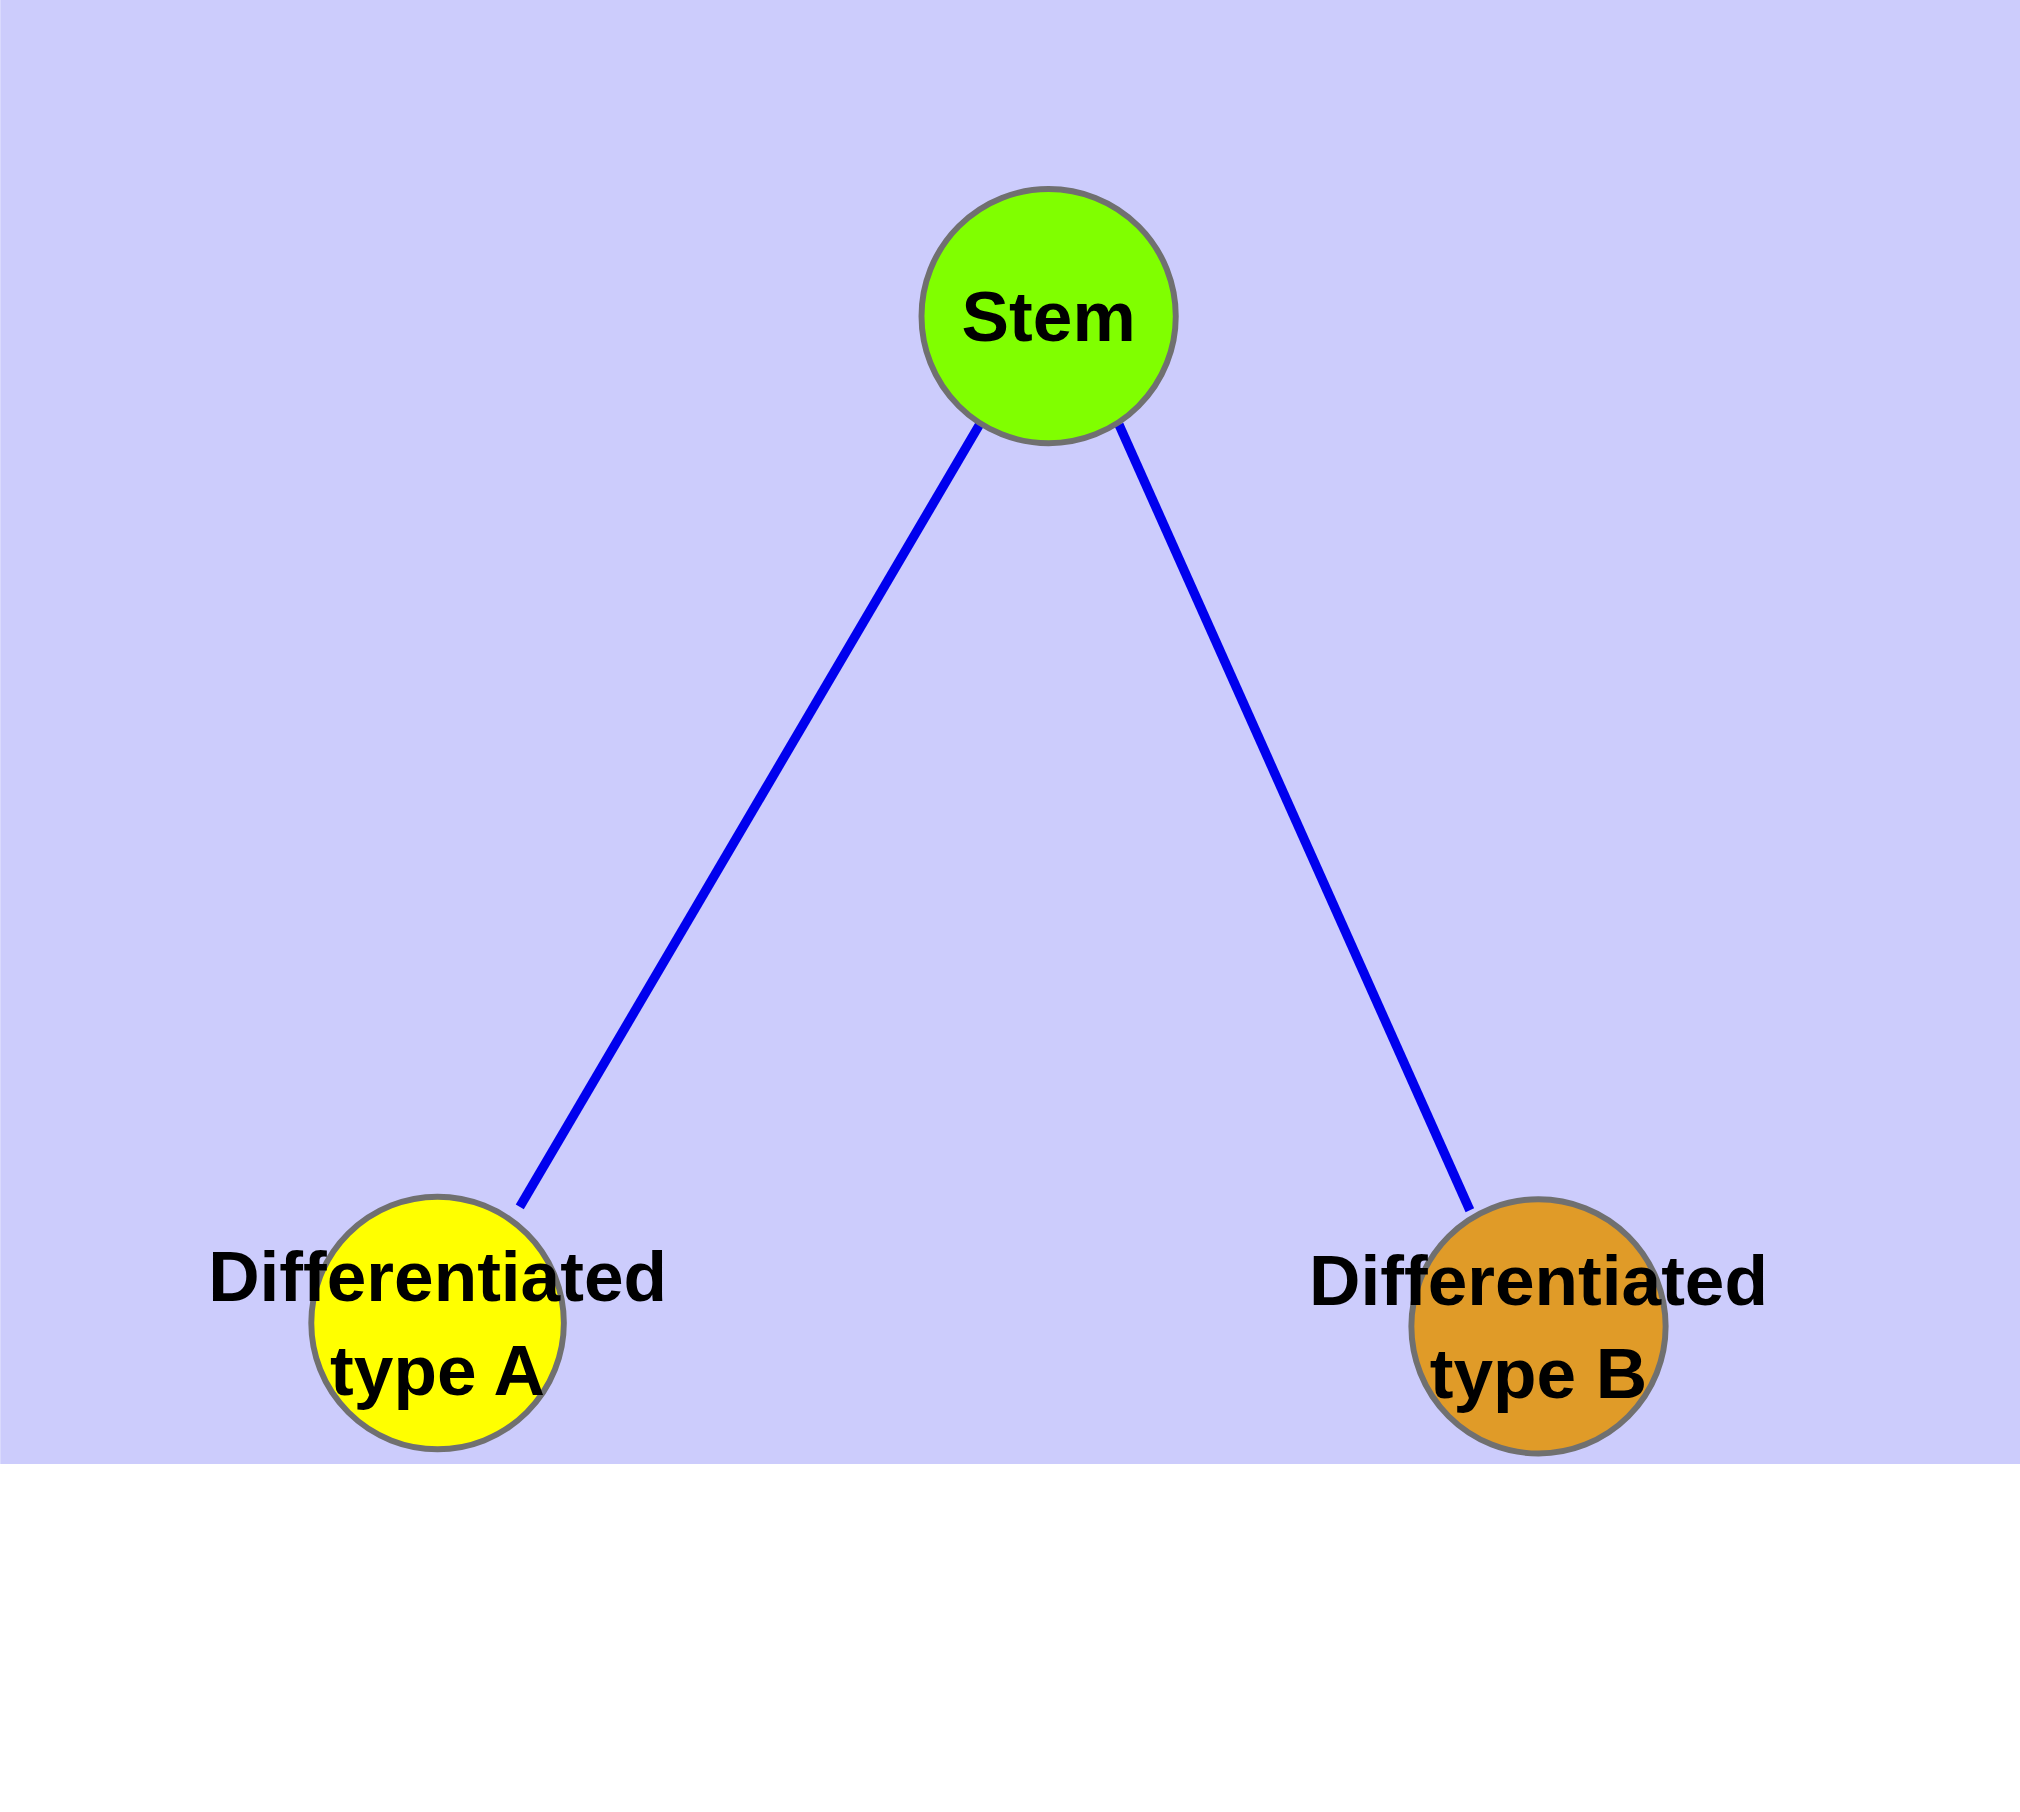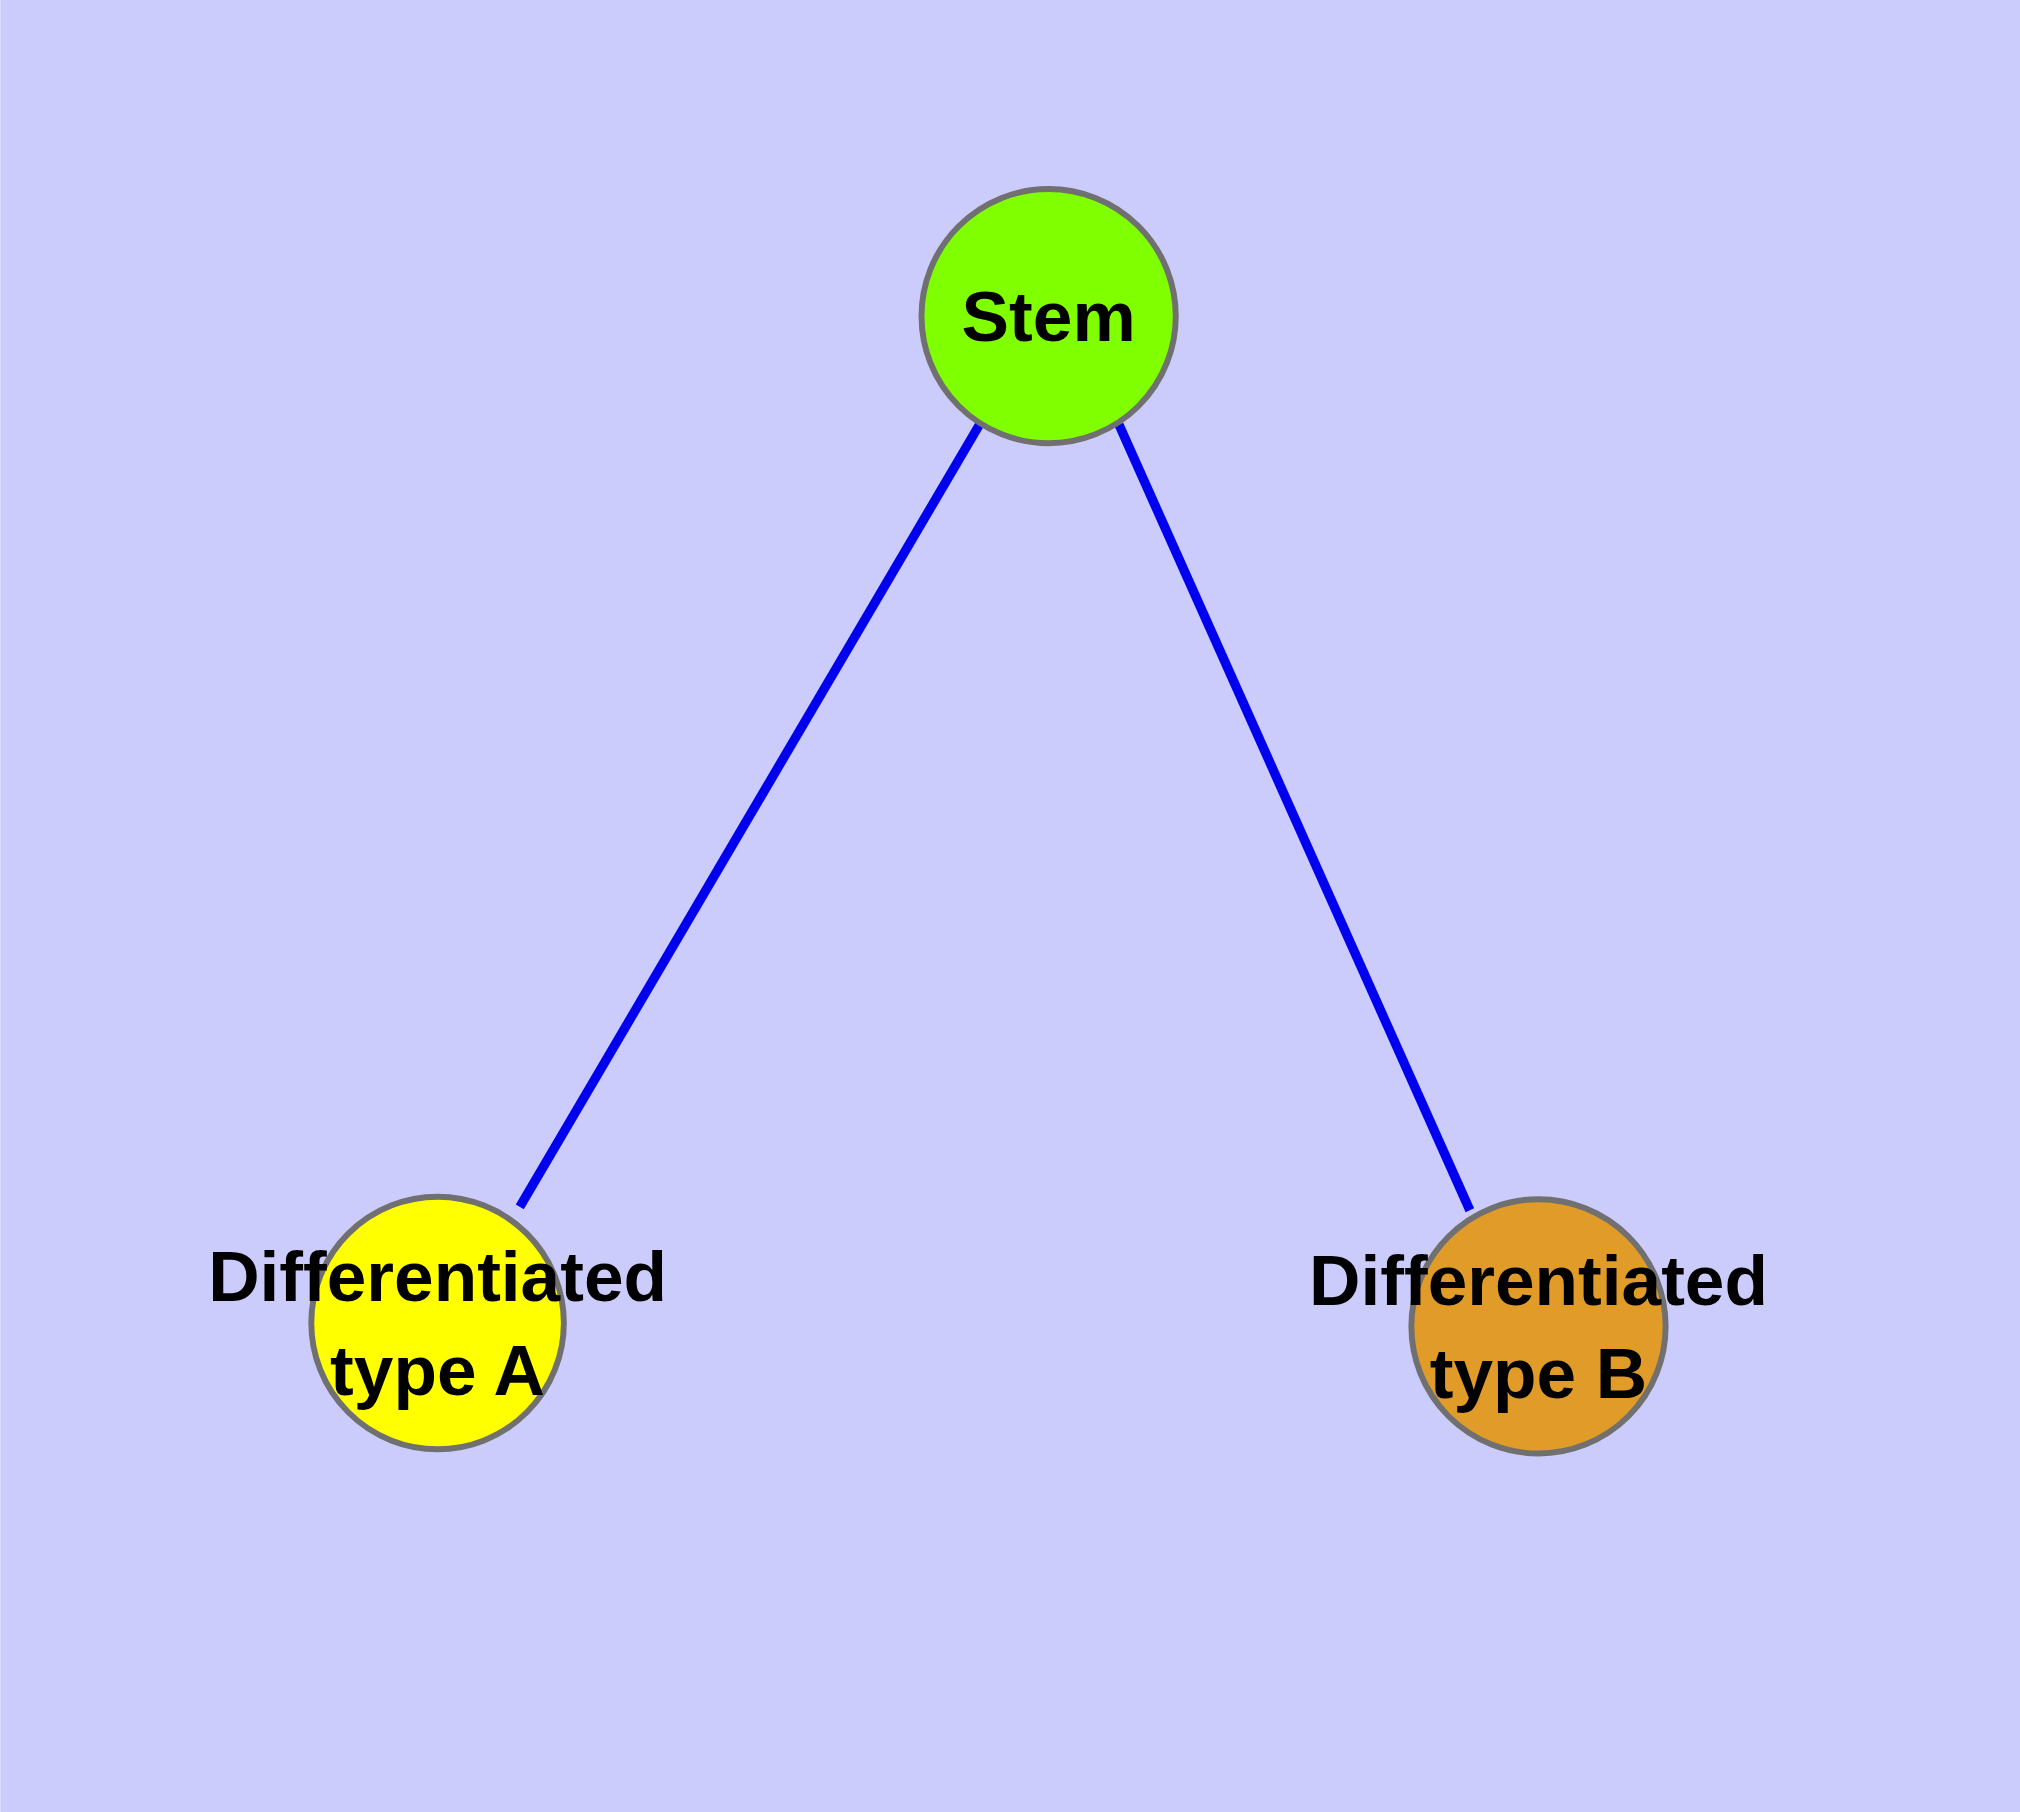--- a/index.html
+++ b/index.html
@@ -3,21 +3,21 @@
 <meta charset="utf-8">
 <style>
   html, body {
     margin: 0;
     padding: 0;
     background: #ffffff;
   }
   #canvas {
     position: relative;
     width: 2021px;
-    height: 1812px;
+    height: 1464px;
     overflow: hidden;
     font-family: "Liberation Sans", sans-serif;
   }
   #graph-svg {
     position: absolute;
     top: 0;
     left: 0;
     width: 2021px;
     height: 1812px;
     display: block;

